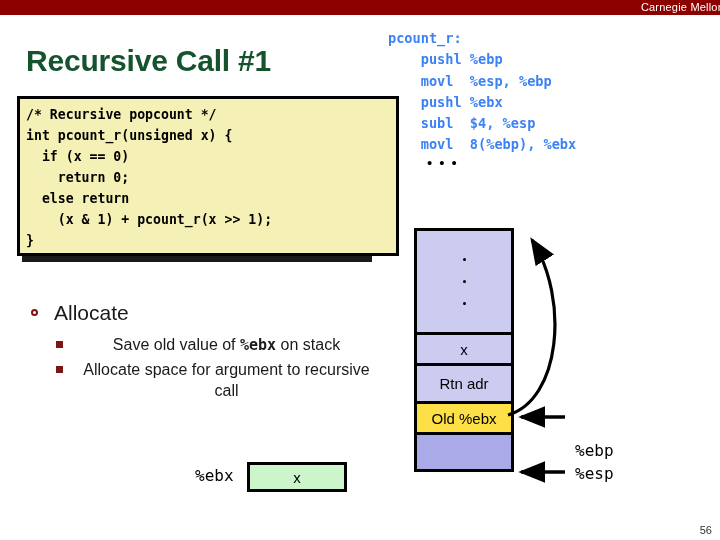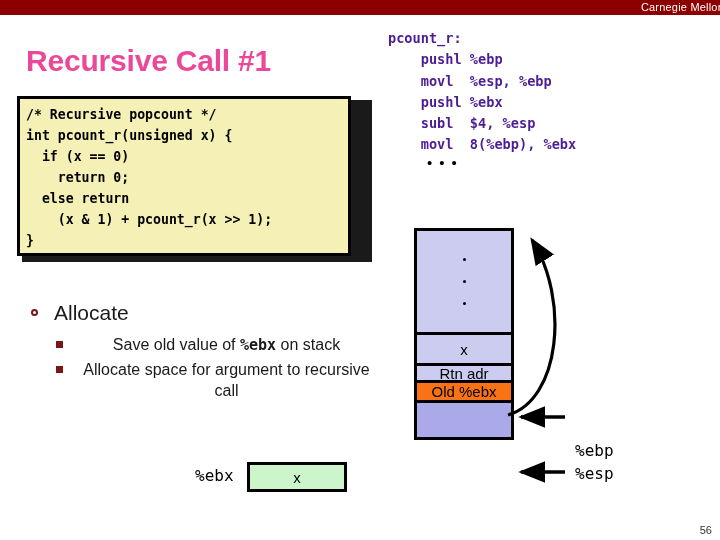--- a/index.html
+++ b/index.html
@@ -32,36 +32,36 @@
     letter-spacing: 0.2px;
     white-space: nowrap;
   }
 
   
   #title {
     position: absolute;
     left: 26px; top: 44px;
     font-size: 30px;
     font-weight: bold;
-    color: #ec4899;
+    color: #14532d;
     letter-spacing: -0.2px;
     white-space: nowrap;
   }
 
   
   #code-shadow {
     position: absolute;
     left: 22px; top: 100px;
     width: 350px; height: 162px;
     background: #1a1a1a;
   }
   #code-box {
     position: absolute;
     left: 17px; top: 96px;
-    width: 334px; height: 160px;
+    width: 382px; height: 160px;
     background: #f5f0b5;
     border: 3px solid #000000;
     box-sizing: border-box;
     padding: 5px 0 0 6px;
   }
   #code-box pre {
     margin: 0;
     font-family: "DejaVu Sans Mono", "Liberation Mono", monospace;
     font-size: 13.2px;
     font-weight: bold;
@@ -74,21 +74,21 @@
   #asm {
     position: absolute;
     left: 388px; top: 28px;
   }
   #asm pre {
     margin: 0;
     font-family: "DejaVu Sans Mono", "Liberation Mono", monospace;
     font-size: 13.6px;
     font-weight: bold;
     line-height: 21.3px;
-    color: #4c1d95;
+    color: #3b82f6;
     white-space: pre;
   }
   #asm-dots {
     position: absolute;
     left: 427px; top: 158px;
     font-size: 15px;
     letter-spacing: 7px;
     color: #000000;
     line-height: 10px;
   }
@@ -270,24 +270,24 @@
 
   <div id="stack">
     <div class="cell" id="cell-dots" style="background: rgb(204, 204, 240); height: 104px;">
       <span class="dot"></span>
       <span class="dot"></span>
       <span class="dot"></span>
     </div>
     <div class="cell" id="cell-x" style="background: rgb(204, 204, 240); height: 31px;">
       <span>x</span>
     </div>
-    <div class="cell" id="cell-rtn" style="background: rgb(204, 204, 240); height: 17px;">
+    <div class="cell" id="cell-rtn" style="background: rgb(204, 204, 240); height: 38px;">
       <span>Rtn adr</span>
     </div>
-    <div class="cell" id="cell-oldebx" style="background: #f97316; height: 20px;">
+    <div class="cell" id="cell-oldebx" style="background: #fde047; height: 31px;">
       <span>Old %ebx</span>
     </div>
     <div class="cell" id="cell-empty" style="background: rgb(170, 170, 232); height: 34px;">
       <span></span>
     </div>
   </div>
 
   <div id="ebx-label">%ebx</div>
   <div id="ebx-box" style="background: rgb(204, 245, 204);">
     <span>x</span>

